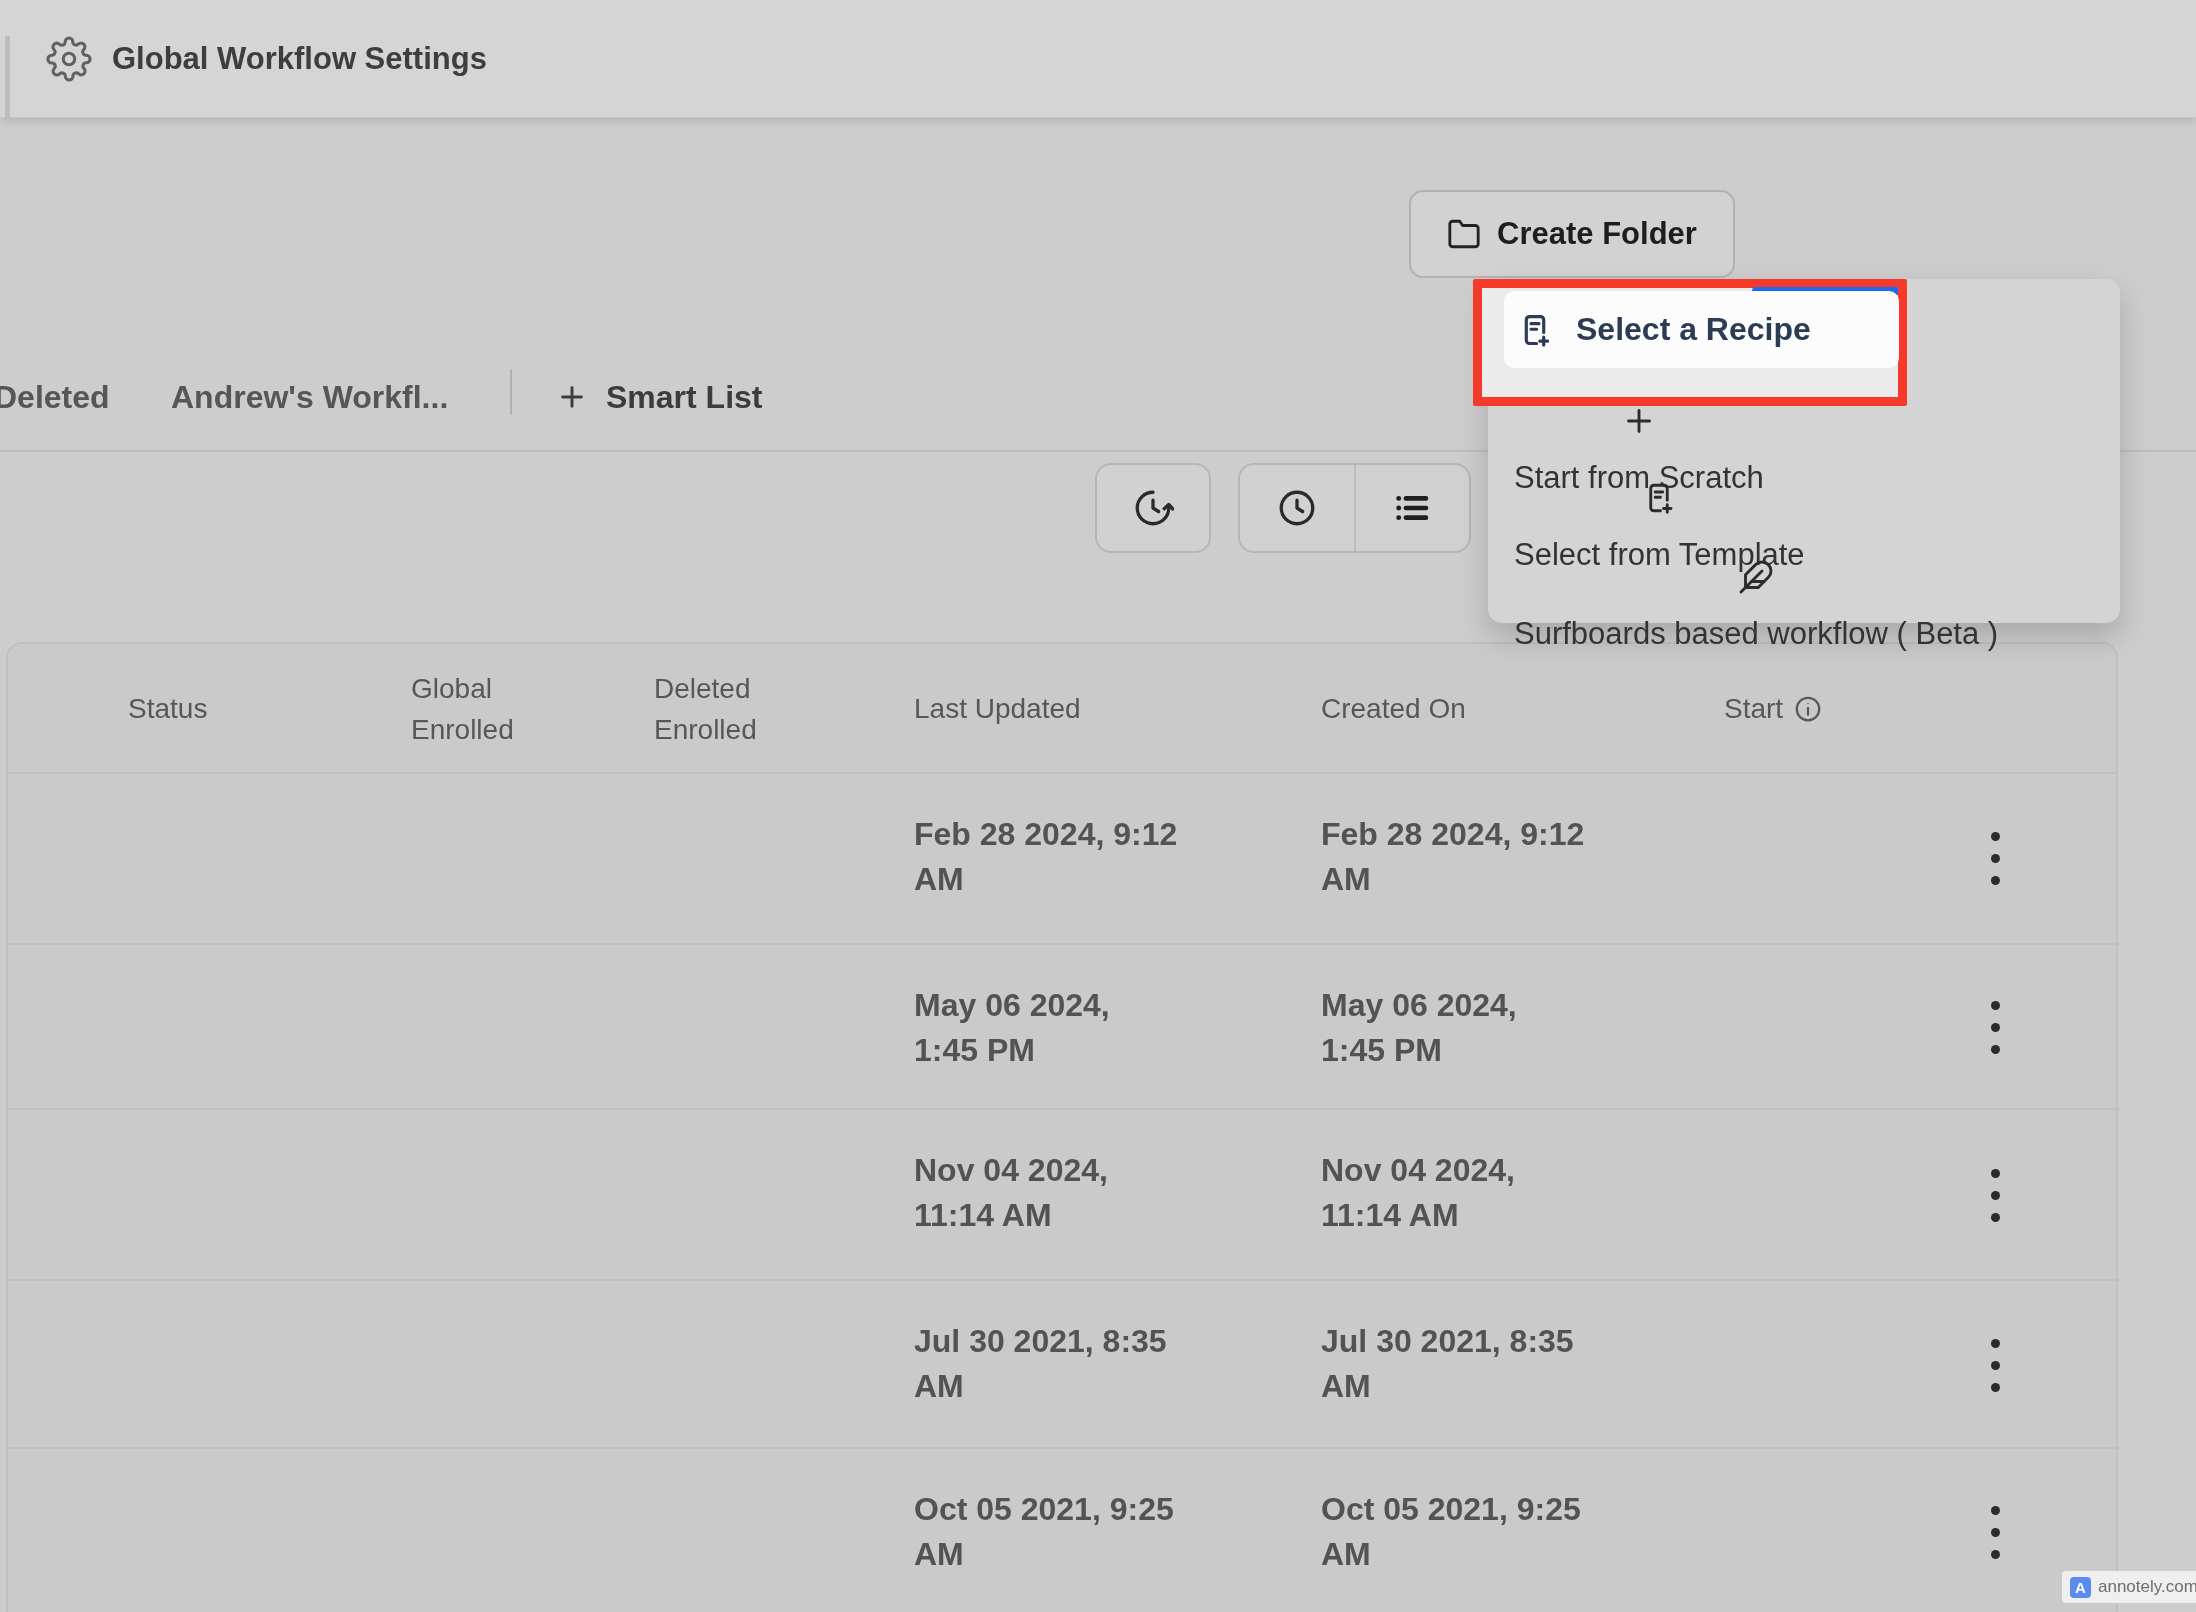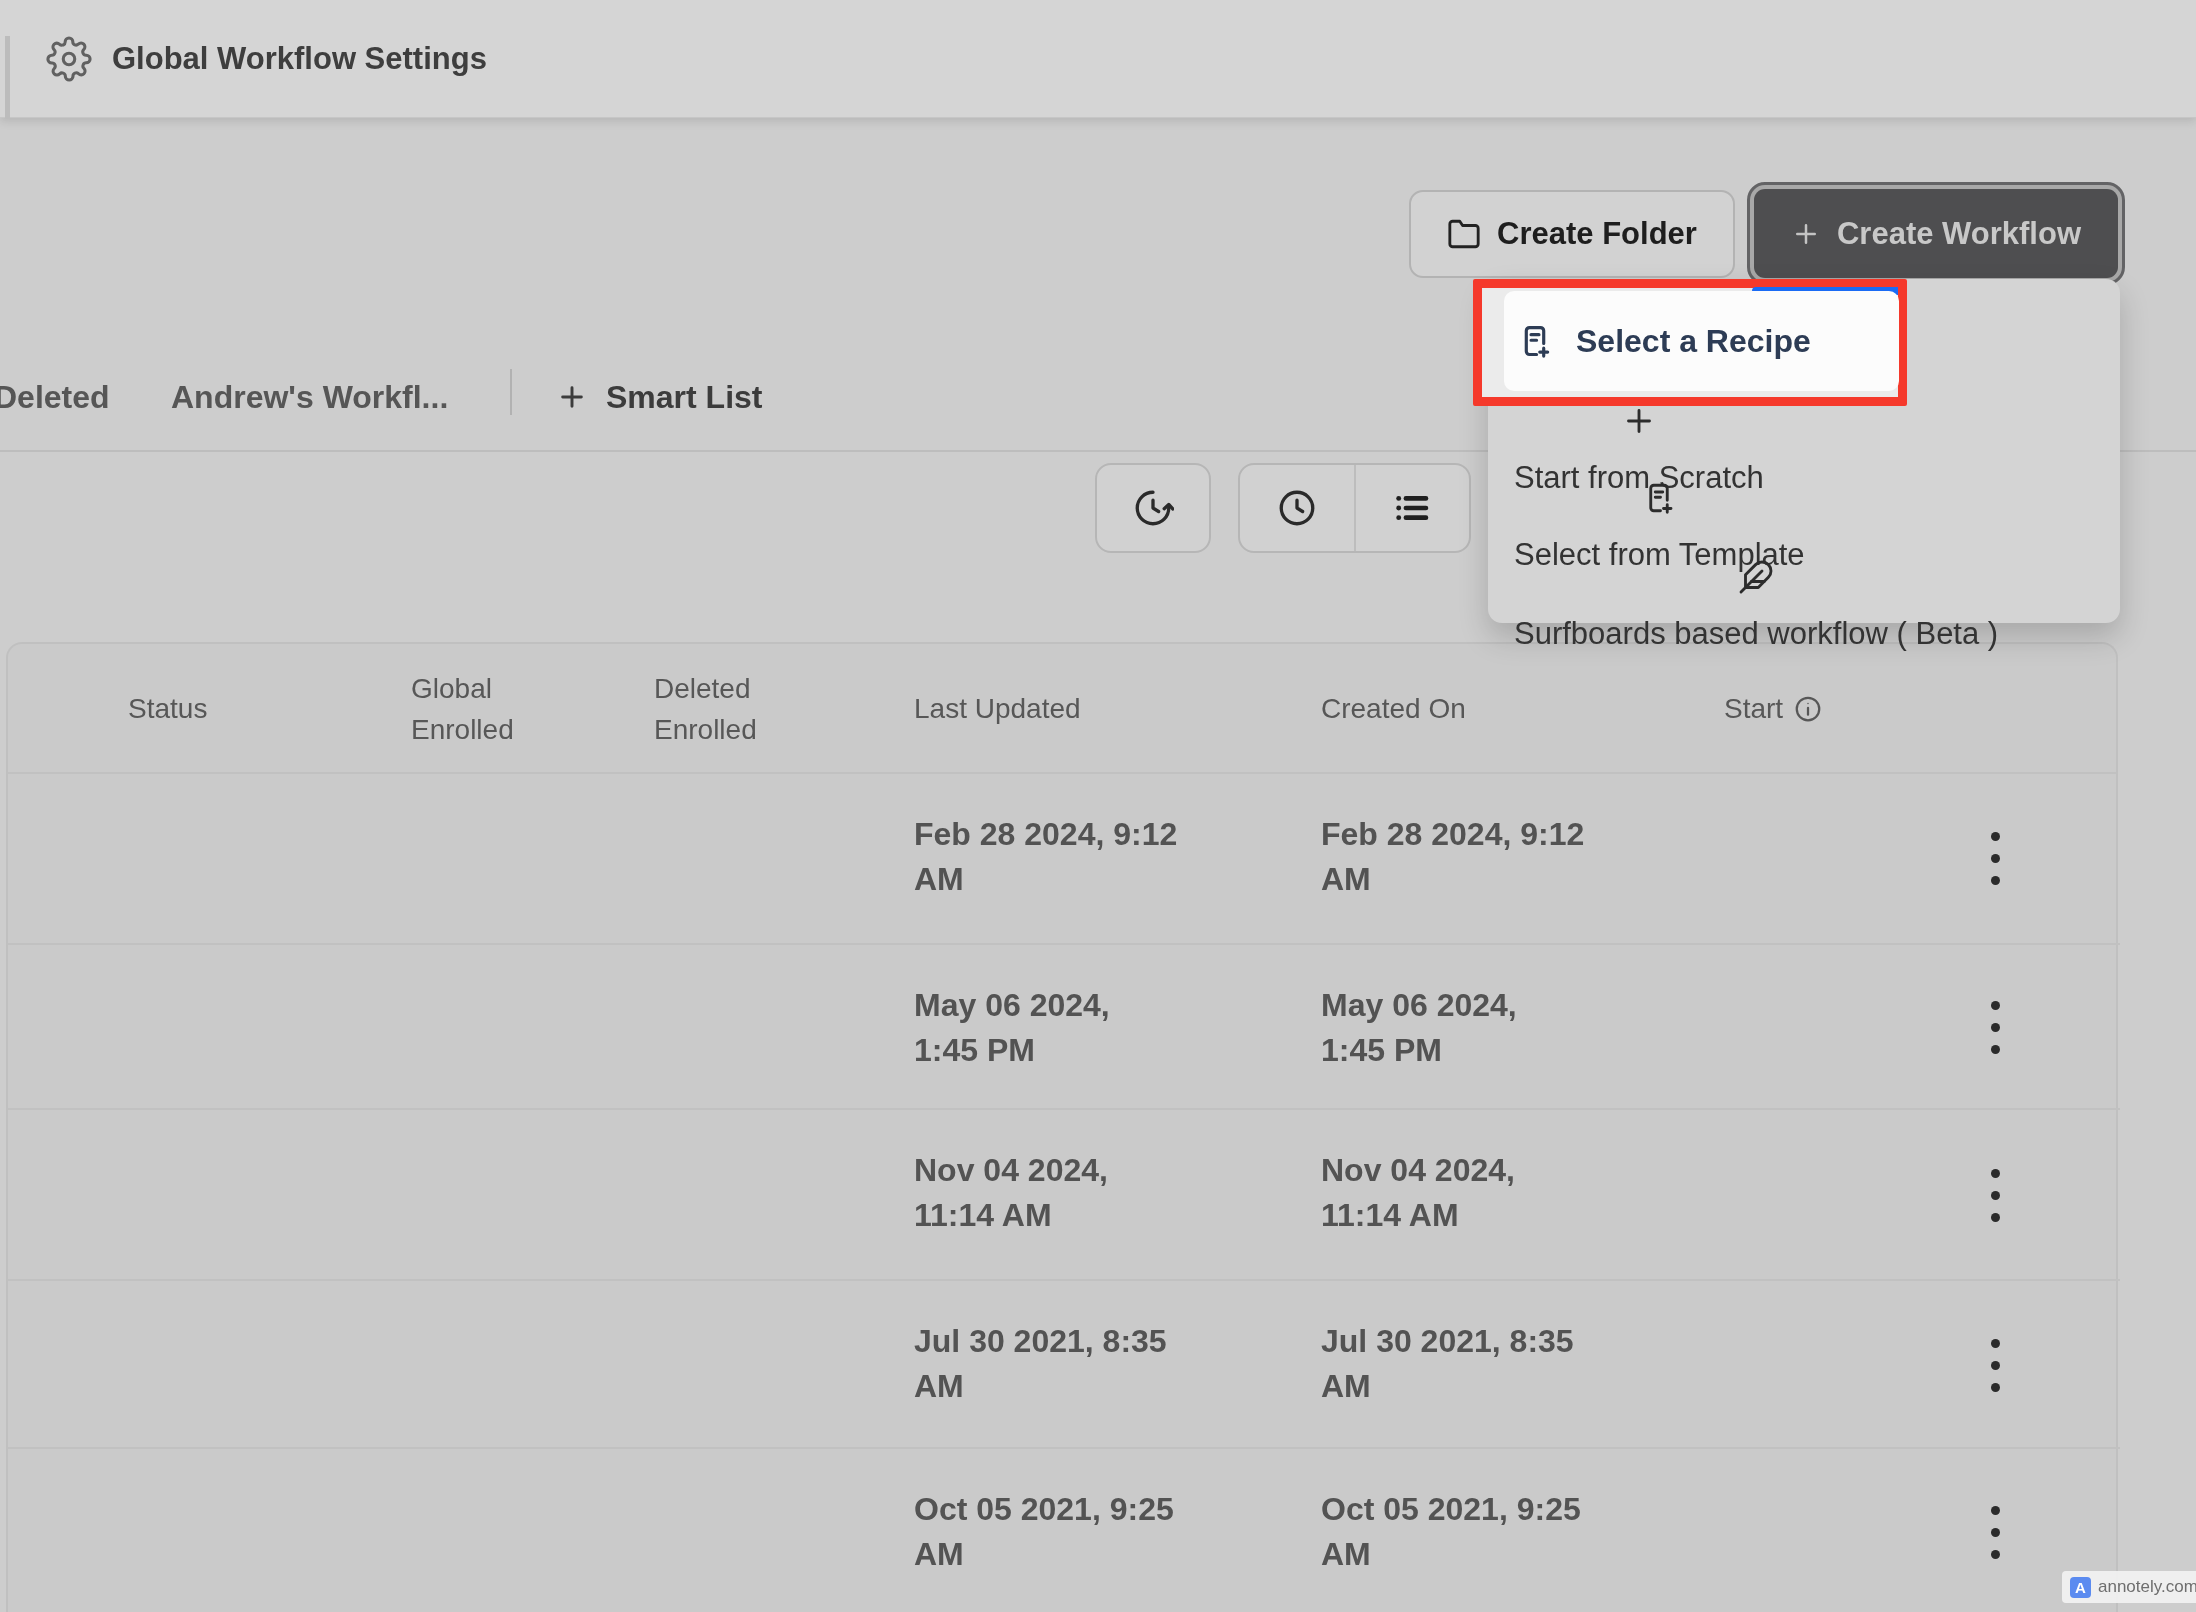--- a/index.html
+++ b/index.html
@@ -66,21 +66,21 @@
   .dropdown{left:1488px;top:279px;width:632px;height:344px;background:#d4d4d4;border-radius:14px;
             box-shadow:0 14px 30px rgba(0,0,0,0.18);}
   .dd-item{position:absolute;left:26px;height:40px;display:flex;align-items:center;gap:21px;
            color:#333333;font-size:31px;font-weight:500;white-space:nowrap;flex-direction:column;}
   .dd-item .ico{color:#2c2c2c;display:flex;}
   .dd-scratch{top:124px;} .dd-template{top:201px;} .dd-surf{top:280px;}
 
   
   .anno-box{left:1473px;top:279px;width:434px;height:127px;border:9px solid #f5392b;
             background:#ebebeb;border-radius:2px;}
-  .hl-item{left:1504px;top:291px;width:395px;height:100px;background:#fcfcfc;border-radius:10px;
+  .hl-item{left:1504px;top:291px;width:395px;height:77px;background:#fcfcfc;border-radius:10px;
            display:flex;align-items:center;gap:22px;padding-left:12px;
            color:#2d3c55;font-size:32px;font-weight:600;white-space:nowrap;}
   .hl-item .ico{color:#2d3c55;display:flex;}
   .blue-strip{left:1752px;top:287px;width:146px;height:8px;background:#1a6bf5;
               border-radius:5px 0 0 5px;}
 
   
   .watermark{left:2062px;top:1571px;height:32px;background:rgba(243,243,243,0.9);border-radius:4px;
              display:flex;align-items:center;gap:7px;padding:0 8px;}
   .wm-logo{width:21px;height:21px;background:#5b8bf0;border-radius:4px;color:#ffffff;
@@ -107,30 +107,20 @@
 
   <div class="abs btn-folder">
     <span>
       <svg width="34" height="34" viewBox="0 0 24 24" fill="none" stroke="#222222" stroke-width="2" stroke-linecap="round" stroke-linejoin="round">
         <path d="M22 19a2 2 0 0 1-2 2H4a2 2 0 0 1-2-2V5a2 2 0 0 1 2-2h5l2 3h9a2 2 0 0 1 2 2z"></path>
       </svg>
     </span>
     <span>Create Folder</span>
   </div>
 
-  <div class="abs btn-wf-outer">
-    <div class="btn-wf-inner">
-      <span>
-        <svg width="30" height="30" viewBox="0 0 24 24" fill="none" stroke="#c4c4c4" stroke-width="2" stroke-linecap="round">
-          <path d="M12 5v14M5 12h14"></path>
-        </svg>
-      </span>
-      <span>Create Workflow</span>
-    </div>
-  </div>
 
   <div class="abs tab tab-deleted">Deleted</div>
   <div class="abs tab tab-andrews">Andrew's Workfl...</div>
   <div class="abs tabs-vdivider"></div>
   <div class="abs tab tab-smart">
     <span>
       <svg width="32" height="32" viewBox="0 0 24 24" fill="none" stroke="#3c3c3c" stroke-width="2.2" stroke-linecap="round">
         <path d="M12 5v14M5 12h14"></path>
       </svg>
     </span>

